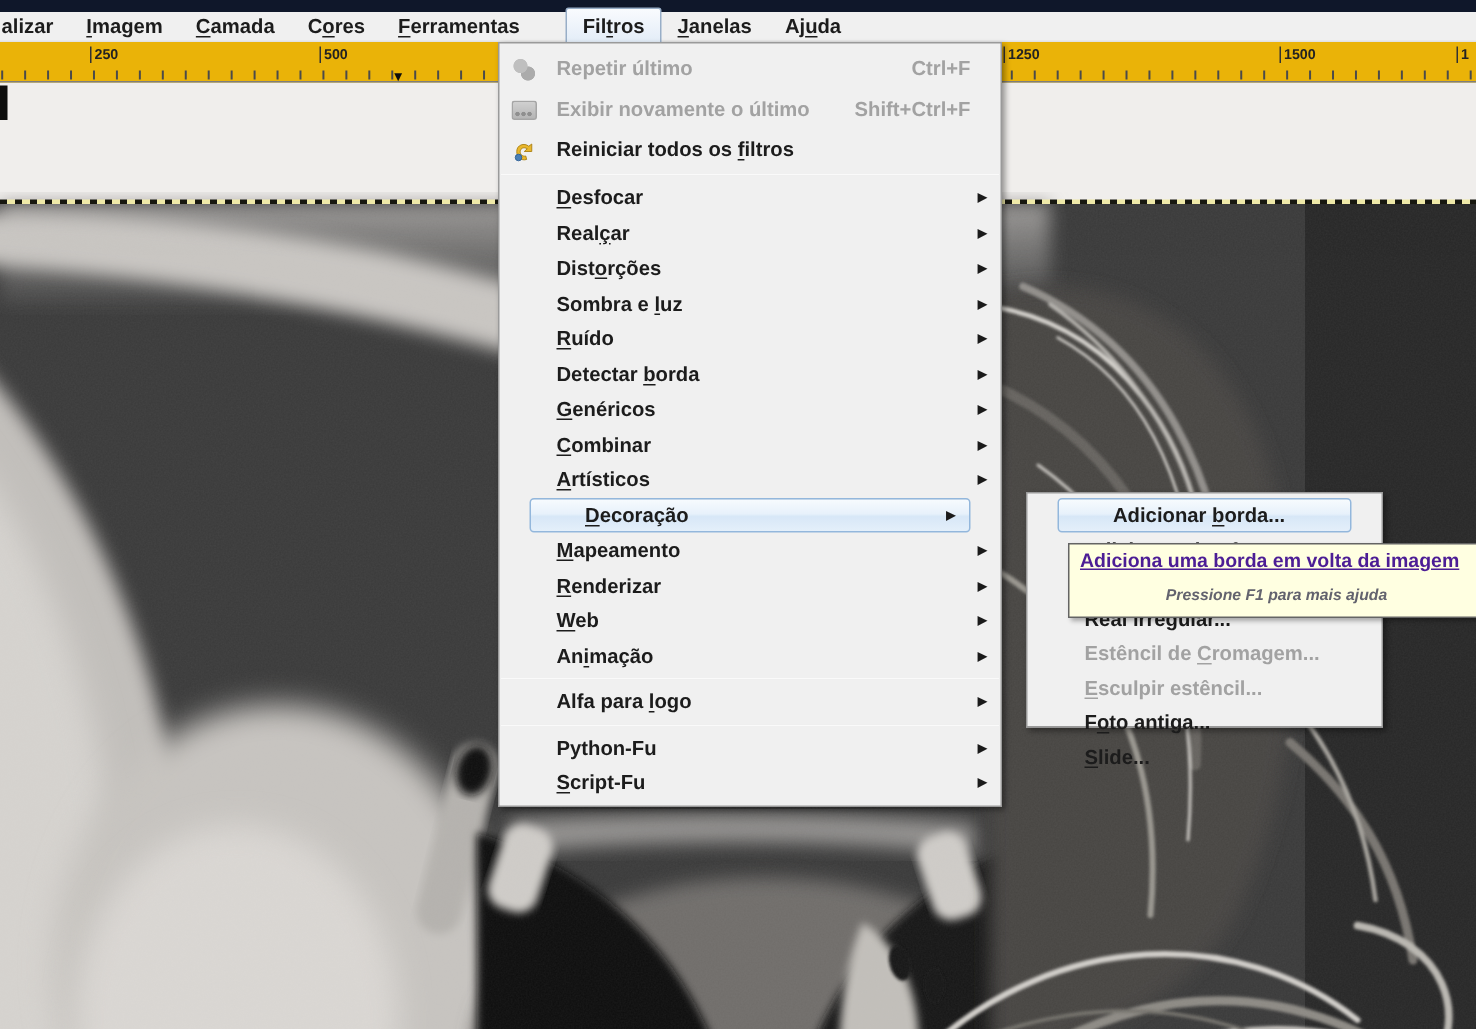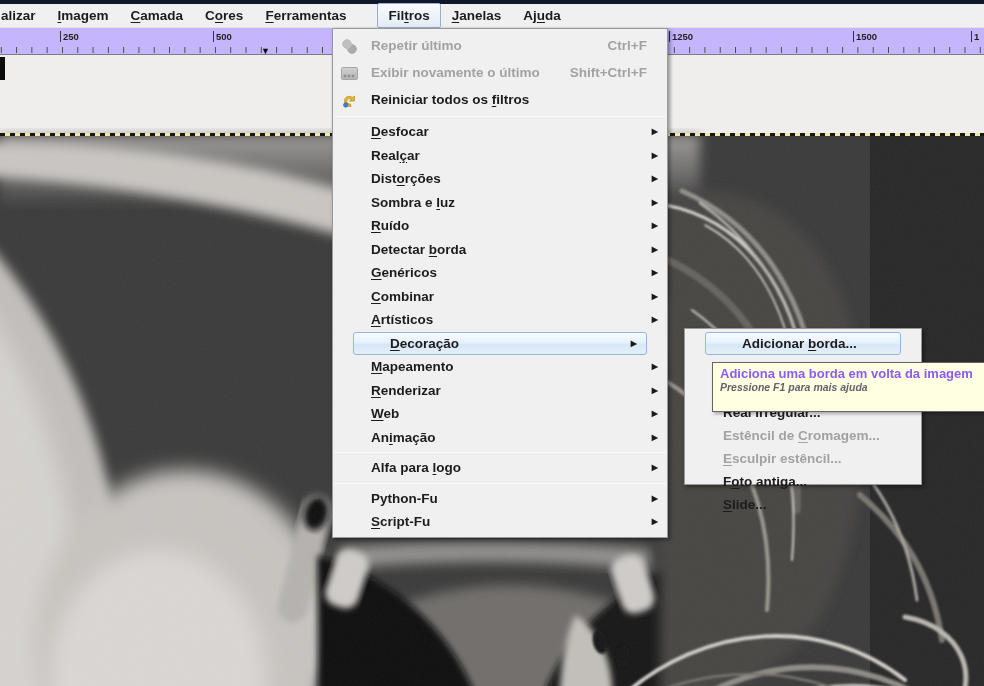--- a/index.html
+++ b/index.html
@@ -2,32 +2,32 @@
 <html><head>
 <meta charset="utf-8">
 <style>
   * { box-sizing: border-box; margin: 0; padding: 0; }
   body { font-family: "Liberation Sans", sans-serif; background: #000; }
   .screen { position: relative; width: 984px; height: 686px; overflow: hidden;
             background: #f0f0f0; font-weight: bold; color: #1c1c1c; }
 
   
   .menubar { position: absolute; left: 0; top: 0; width: 984px; height: 28px;
-             background: #f0f0f0; border-top: 4px solid #0f172a;
+             background: #f0f0f0; border-top: 8px solid #0f172a;
              border-bottom: 1px solid #e2e2e2; display: flex; align-items: center;
              font-size: 13.5px; z-index: 4; }
   .mb-item { padding: 3px 11px; line-height: 19px; white-space: nowrap; cursor: default; }
   .mb-item:first-child { padding-left: 1px; }
   .mb-item.active { background: linear-gradient(#f9fbfe, #e2ecf7);
                     border: 1px solid #98aec7; border-radius: 2px; padding: 2px 10px; margin-left: 20px; }
   .u { text-decoration: underline; text-underline-offset: 2px; }
 
   
   .ruler { position: absolute; left: 0; top: 28px; width: 984px; height: 27px;
-           background: #c4b5fd; border-bottom: 1px solid #7d7d7d; z-index: 3; }
+           background: #eab308; border-bottom: 1px solid #7d7d7d; z-index: 3; }
   .ruler-ticks { position: absolute; left: 0; right: 0; bottom: 1px; height: 6px;
            background-image: linear-gradient(90deg, #4a4a4a 0 1px, transparent 1px);
            background-size: 15.3px 100%; background-position: 0.8px 0; }
   .ruler-label { position: absolute; top: 3px; height: 11px; line-height: 11px;
            font-size: 9.5px; color: #222; border-left: 1px solid #333; padding-left: 2px; }
   .ruler-marker { position: absolute; bottom: -2px; left: 261px; font-size: 9px; color: #0c0c0c; }
 
   
   .canvas { position: absolute; left: 0; top: 55px; width: 984px; height: 631px; z-index: 0; }
   .layer-boundary { position: absolute; left: 0; top: 133px; width: 984px; height: 3px; z-index: 1;
@@ -62,23 +62,23 @@
       radial-gradient(circle at 4px 9px,  #6f6f6f 0 1.3px, transparent 1.7px),
       radial-gradient(circle at 8px 9px,  #6f6f6f 0 1.3px, transparent 1.7px),
       radial-gradient(circle at 12px 9px, #6f6f6f 0 1.3px, transparent 1.7px),
       linear-gradient(#c9c9c9, #9f9f9f);
       box-shadow: inset 0 0 0 1px #8d8d8d; opacity: .75; }
 
   
   .tooltip { position: absolute; left: 712px; top: 362px; width: 278px; height: 50px;
       background: #ffffe1; border: 1px solid #646464; box-shadow: 2px 2px 3px rgba(0,0,0,.3);
       padding: 3px 7px; z-index: 7; }
-  .tooltip-text { font-size: 13px; color: #8b5cf6; }
+  .tooltip-text { font-size: 13px; color: #4c1d95; text-decoration: underline; }
   .tooltip-help { font-size: 10.5px; font-style: italic; color: #63636e;
-      text-align: left; margin-top: 0; }
+      text-align: center; margin-top: 10px; }
 </style>
 </head>
 <body>
 
 <div class="screen">
 
   <div class="canvas">
     <svg width="984" height="631" viewBox="0 0 984 631">
       <defs>
         <filter id="b3">

